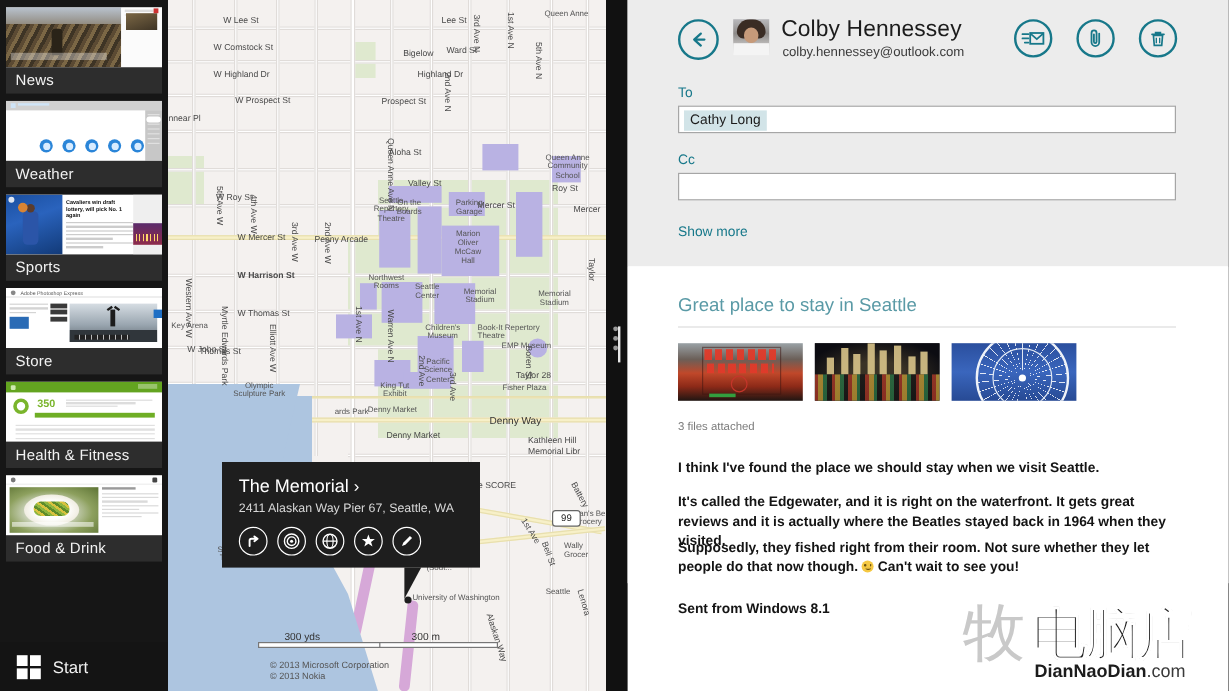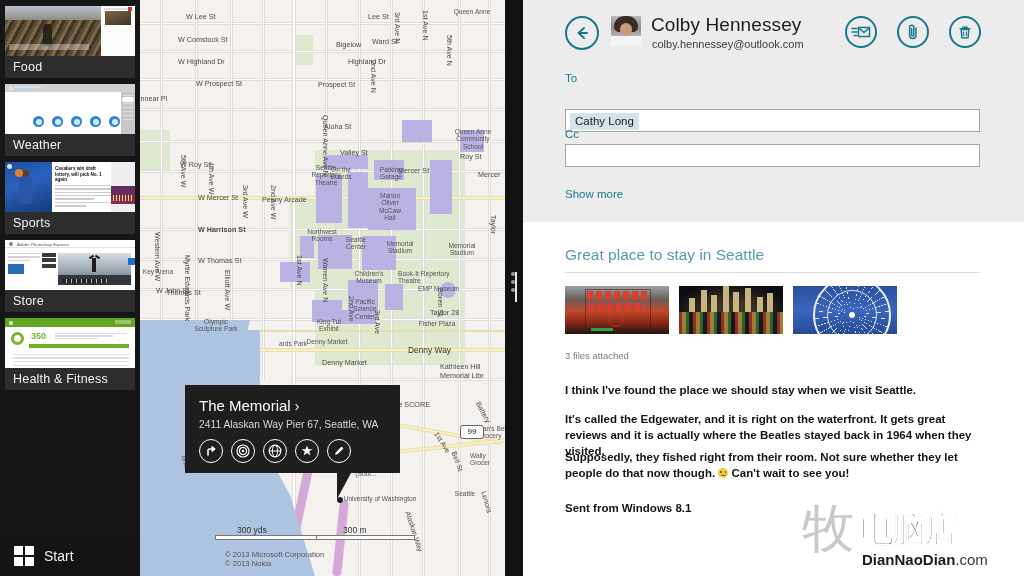--- a/index.html
+++ b/index.html
@@ -206,21 +206,21 @@
   .tbbtn { position:absolute; top:16px; width:32px; height:32px; border-radius:50%;
            border:2px solid #17788a; display:flex; align-items:center; justify-content:center; cursor:pointer;}
   #btn-send { left:322px; }
   #btn-attach { left:374px; }
   #btn-delete { left:426px; }
 
   .fieldlabel { position:absolute; left:42px; font-size:11.5px; color:#17788a; }
   .fieldbox { position:absolute; left:42px; width:415px; height:23px; background:#fff;
               border:1px solid #a6a6a6; }
   #to-label { top:72px; }
-  #to-box { top:88px;margin-top:21px; }
+  #to-box { top:88px; }
   #to-chip { position:absolute; left:4px; top:3px; height:17px; background:#d2e4e8; color:#1b1b1b;
              font-size:11.5px; line-height:17px; padding:0 5px; }
   #cc-label { top:128px; }
   #cc-box { top:144px; }
   #showmore { position:absolute; left:42px; top:188px; font-size:11.5px; color:#17788a; cursor:pointer;}
 
   #mailbody { position:absolute; left:0; top:222px; width:501px; height:354px; background:#fff; }
   #subject { position:absolute; left:42px; top:24px; font-size:15.5px; color:#5a9aa6; }
   #subrule { position:absolute; left:42px; top:50px; width:415px; height:1px; background:#dcdcdc;}
   .attach { position:absolute; top:64px; width:104px; height:48px; overflow:hidden; }
@@ -262,22 +262,22 @@
            background:#f5c842; position:relative; top:1px; }
   .emoji::before{ content:''; position:absolute; left:2px; top:3px; width:1.6px; height:1.6px; border-radius:50%; background:#6b5310;}
   .emoji::after{ content:''; position:absolute; right:2px; top:3px; width:1.6px; height:1.6px; border-radius:50%; background:#6b5310;}
   .emoji i { position:absolute; left:2.5px; bottom:2px; width:5px; height:2.2px;
              border-bottom:1.4px solid #6b5310; border-radius:0 0 5px 5px;}
 
   
   #wm { position:absolute; right:8px; bottom:6px; width:216px; height:70px; pointer-events:none;}
   #wm .mu { position:absolute; left:2px; top:2px; font-size:52px; color:#c9c9c9;
             font-family:"DejaVu Sans", sans-serif; line-height:52px;}
-  #wm .cn { position:absolute; left:60px; top:6px; font-size:34px; color:#1c1c1c; font-weight:700;
-            font-family:Liberation Sans, sans-serif; line-height:46px; letter-spacing:-2px;
+  #wm .cn { position:absolute; left:60px; top:6px; font-size:46px; color:#1c1c1c; font-weight:700;
+            font-family:Liberation Serif, serif; line-height:46px; letter-spacing:-2px;
             -webkit-text-stroke:1px #fff;}
   #wm .dn { position:absolute; left:62px; bottom:2px; font-size:15px; font-weight:700; color:#1c1c1c;
             font-family:"Liberation Sans", sans-serif;}
   #wm .dn span { font-weight:400; color:#3a3a3a; }
 </style>
 </head>
 <body>
 
 <div id="screen">
 
@@ -289,21 +289,21 @@
           <div class="ndeb"></div>
           <div class="nfig"></div>
         <div class="ncap"></div>
         <div class="npanel">
             <i style="width:24px"></i>
             <i style="width:20px"></i>
           </div>
         <div class="nimg"></div>
           <div class="ndot"></div>
       </div>
-      <div class="tlabel">Food</div>
+      <div class="tlabel">News</div>
     </div>
 
     <div class="tile" style="top:84px">
       <div class="thumb th-wx">
         <div class="wtop">
             <s></s>
             <b></b>
           </div>
         <div class="wtemp">74°</div>
         <div class="wrow">
@@ -403,20 +403,44 @@
         <div class="htable">
             <i></i>
             <i></i>
             <i></i>
             <i></i>
           </div>
       </div>
       <div class="tlabel">Health &amp; Fitness</div>
     </div>
 
+    <div class="tile" style="top:396px">
+      <div class="thumb th-fd">
+        <div class="fbar">
+            <s></s>
+            <u></u>
+          </div>
+        <div class="fphoto">
+            <div class="plate"></div>
+            <div class="veg"></div>
+          </div>
+        <div class="fcap"></div>
+        <div class="fright">
+            <b></b>
+            <i></i>
+            <i></i>
+            <i style="width:80%"></i>
+            <i></i>
+            <i style="width:65%"></i>
+            <i></i>
+            <i style="width:70%"></i>
+          </div>
+      </div>
+      <div class="tlabel">Food &amp; Drink</div>
+    </div>
 
     <div id="startbar">
       <div id="startbtn">
         <span class="winlogo">
             <i></i>
             <i></i>
             <i></i>
             <i></i>
           </span>
         <span id="startlabel">Start</span>

